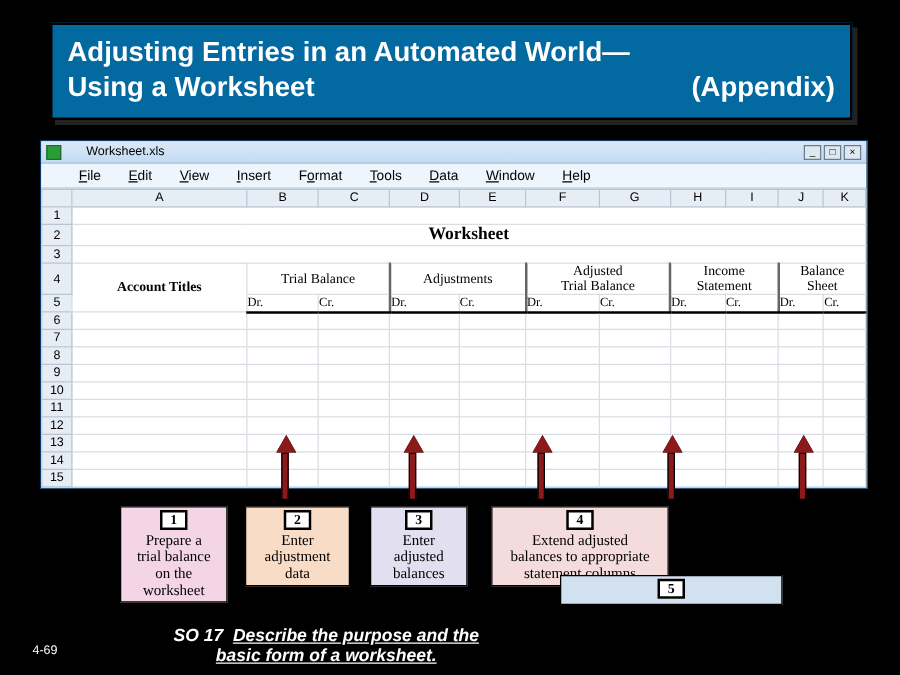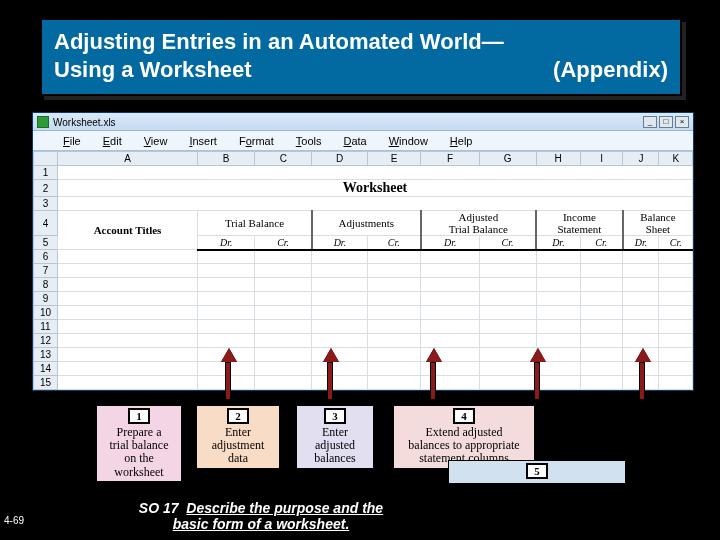--- a/index.html
+++ b/index.html
@@ -41,21 +41,21 @@
   .titlebar {
     height: 18px;
     background: linear-gradient(#dbe9f8,#c4dbf2);
     display: flex;
     align-items: center;
     justify-content: space-between;
     font-size: 10px;
     padding: 0 4px;
     border-bottom: 1px solid #9cb7d2;
   }
-  .title-left { display: flex; align-items: flex-end; gap: 4px; }
+  .title-left { display: flex; align-items: center; gap: 20px; }
   .excel-icon { width: 12px; height: 12px; background: #2a9c3a; border: 1px solid #1c6d27; }
   .winbtns { display: flex; gap: 2px; }
   .winbtn { width: 14px; height: 12px; background: #dfe7ef; border: 1px solid #6b7c8c; font-size: 8px; text-align: center; line-height: 10px; }
   .menubar {
     height: 20px;
     background: #eef5fc;
     display: flex;
     align-items: center;
     gap: 2px;
     font-size: 11px;
@@ -96,21 +96,21 @@
     font-size: 10px;
     font-weight: normal;
   }
   .ws-title {
     text-align: center;
     font-weight: bold;
     font-size: 14px;
   }
   .subhdr { text-align: center; font-size: 11px; }
   .acct { text-align: center; font-weight: bold; font-size: 11px; }
-  .drcr { text-align: center; font-size: 10px; border-bottom: 2px solid #000 !important; font-style: italic; }
+  .drcr { font-size: 10px; border-bottom: 2px solid #000 !important; }
   .sec-border-right { border-right: 2px solid #666 !important; }
   .arrow {
     position: absolute;
     width: 14px;
   }
   .arrow .stem { width: 6px; background: #8c1a1a; border: 1px solid #000; margin-left: 3.5px; height: 38px; }
   .arrow .head {
     width: 0; height: 0;
     border-left: 8px solid transparent;
     border-right: 8px solid transparent;
@@ -137,21 +137,21 @@
     display: inline-block;
     margin-bottom: 2px;
   }
   .step-pink { background: #f3d5e6; }
   .step-orange { background: #f8dcc6; }
   .step-lav { background: #e1dff0; }
   .step-peach { background: #f5dcdc; }
   .step-blue { background: #d2e1ef; }
   .page-num {
     position: absolute;
-    left: 4px;
+    left: 26px;
     bottom: 14px;
     color: #fff;
     font-size: 10px;
   }
   .so-text {
     position: absolute;
     left: 116px;
     bottom: 8px;
     color: #fff;
     font-size: 14px;

